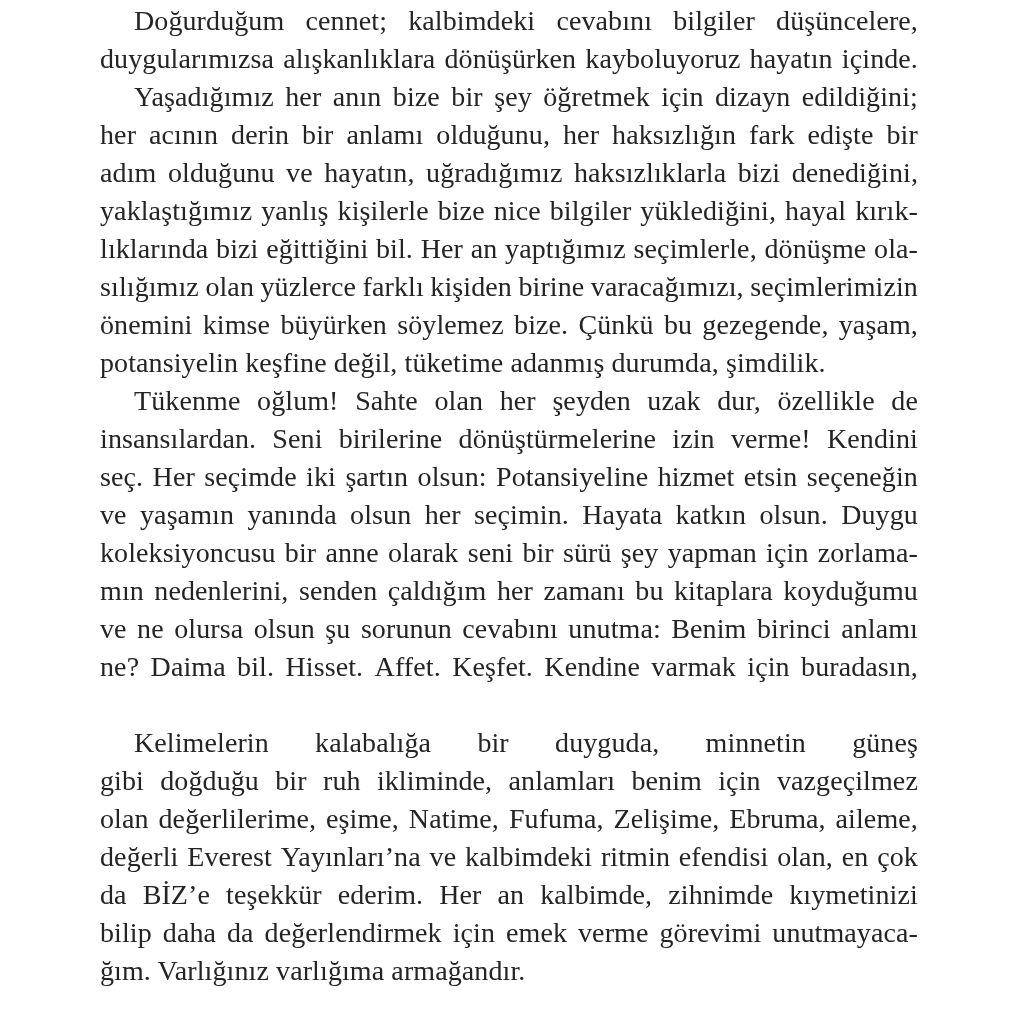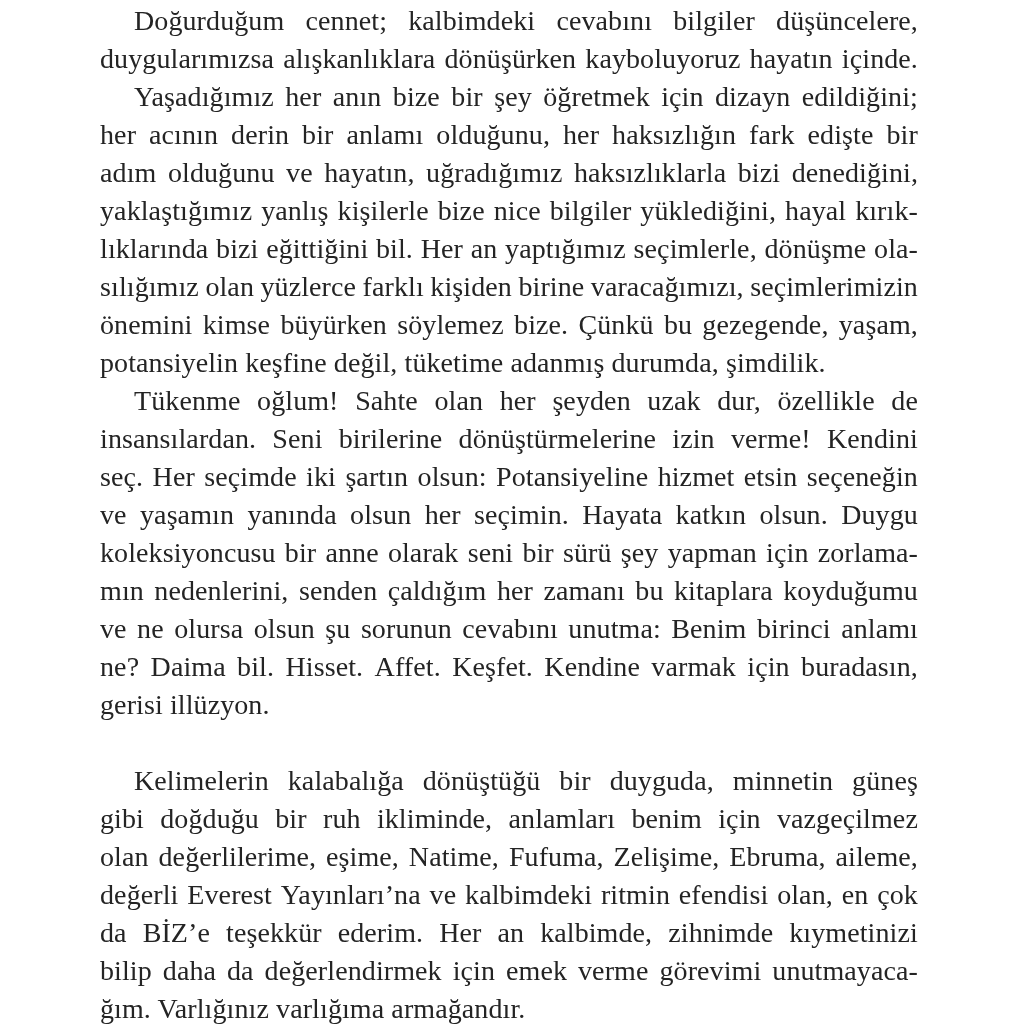--- a/index.html
+++ b/index.html
@@ -235,28 +235,26 @@
         <span class="word">Daima</span>
         <span class="word">bil.</span>
         <span class="word">Hisset.</span>
         <span class="word">Affet.</span>
         <span class="word">Keşfet.</span>
         <span class="word">Kendine</span>
         <span class="word">varmak</span>
         <span class="word">için</span>
         <span class="word">buradasın,</span>
       </div>
-      <div class="line">gerisi illüzyon.</div>
     </div>
     <div class="blank-line"></div>
     <div class="paragraph">
       <div class="line indent just">
         <span class="word">Kelimelerin</span>
         <span class="word">kalabalığa</span>
-        <span class="word">dönüştüğü</span>
         <span class="word">bir</span>
         <span class="word">duyguda,</span>
         <span class="word">minnetin</span>
         <span class="word">güneş</span>
       </div>
       <div class="line just">
         <span class="word">gibi</span>
         <span class="word">doğduğu</span>
         <span class="word">bir</span>
         <span class="word">ruh</span>

